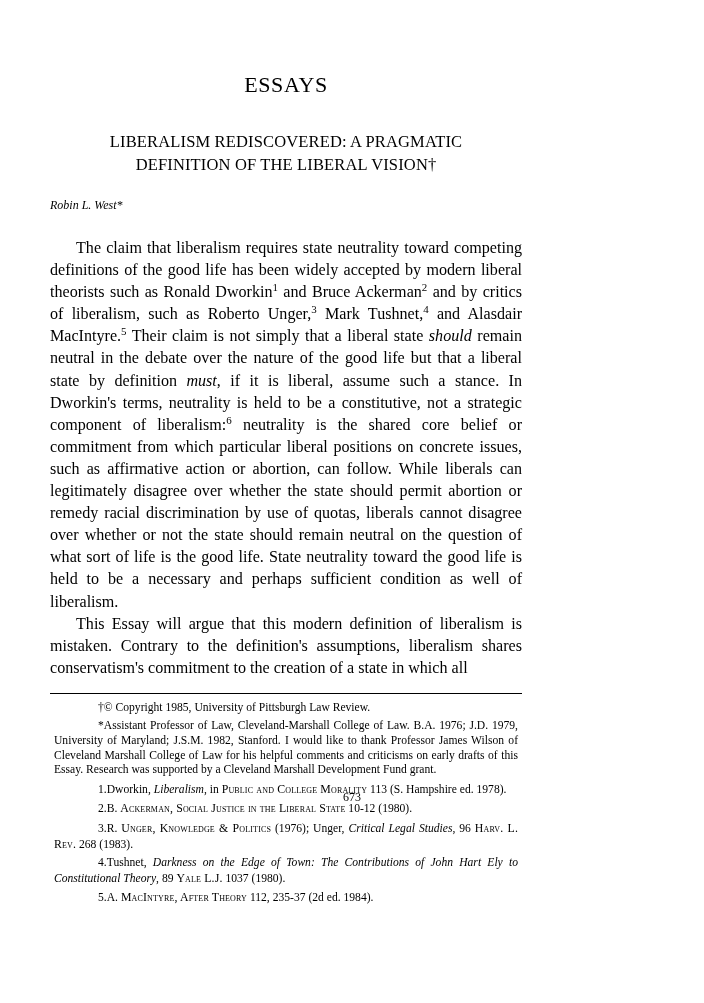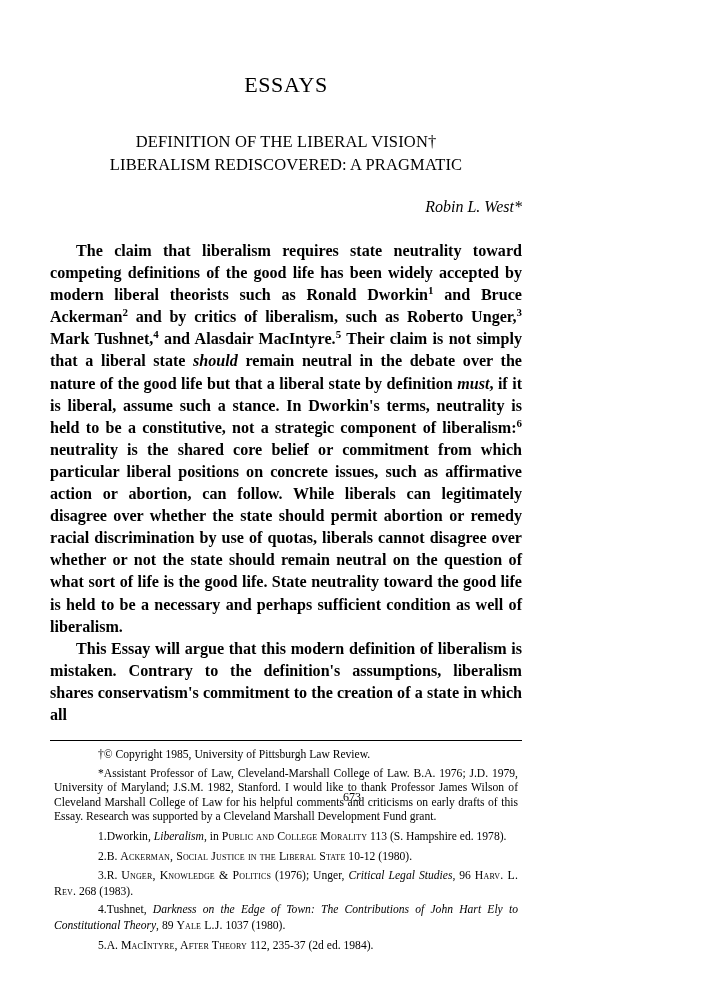--- a/index.html
+++ b/index.html
@@ -45,38 +45,37 @@
     margin-top: 32px;
     text-align: center;
     font-size: 16.5px;
     line-height: 23px;
     letter-spacing: 0.15px;
   }
   .article-title .tline { display: block; }
 
   .byline {
     margin-top: 22px;
-    text-align: right;
+    text-align: left;
     font-style: italic;
-    font-size: 16px;
+    font-size: 12px;
   }
 
   
   .body-text {
     margin-top: 24px;
     font-size: 16.1px;
     line-height: 22.1px;
     text-align: justify;
     text-justify: inter-word;
     hyphens: none;
   }
   .body-text p {
     margin: 0;
     text-indent: 26px;
-    font-weight: bold;
   }
   .body-text p.last-para {
     text-indent: 26px;
   }
   .body-text i { font-style: italic; }
   sup {
     font-size: 0.68em;
     vertical-align: super;
     line-height: 0;
   }
@@ -123,22 +122,22 @@
 </style>
 </head>
 <body>
 
 <div class="page">
   <div class="content">
 
     <div class="essays-heading">ESSAYS</div>
 
     <div class="article-title">
+      <span class="tline">LIBERALISM REDISCOVERED:  A PRAGMATIC</span>
       <span class="tline">DEFINITION OF THE LIBERAL VISION†</span>
-      <span class="tline">LIBERALISM REDISCOVERED:  A PRAGMATIC</span>
     </div>
 
     <div class="byline">Robin L. West*</div>
 
     <div class="body-text">
       <p><span>The claim that liberalism requires state neutrality toward competing definitions of the good life has been widely accepted by modern liberal theorists such as Ronald Dworkin</span><sup>1</sup><span> and Bruce Ackerman</span><sup>2</sup><span> and by critics of liberalism, such as Roberto Unger,</span><sup>3</sup><span> Mark Tushnet,</span><sup>4</sup><span> and Alasdair MacIntyre.</span><sup>5</sup><span>  Their claim is not simply that a liberal state </span><i>should</i><span> remain neutral in the debate over the nature of the good life but that a liberal state by definition </span><i>must</i><span>, if it is liberal, assume such a stance.  In Dworkin's terms, neutrality is held to be a constitutive, not a strategic component of liberalism:</span><sup>6</sup><span>  neutrality is the shared core belief or commitment from which particular liberal positions on concrete issues, such as affirmative action or abortion, can follow.  While liberals can legitimately disagree over whether the state should permit abortion or remedy racial discrimination by use of quotas, liberals cannot disagree over whether or not the state should remain neutral on the question of what sort of life is the good life.  State neutrality toward the good life is held to be a necessary and perhaps sufficient condition as well of liberalism.</span></p>
       <p class="last-para">This Essay will argue that this modern definition of liberalism is mistaken.  Contrary to the definition's assumptions, liberalism shares conservatism's commitment to the creation of a state in which all</p>
     </div>
 
     <div class="fn-rule"></div>

